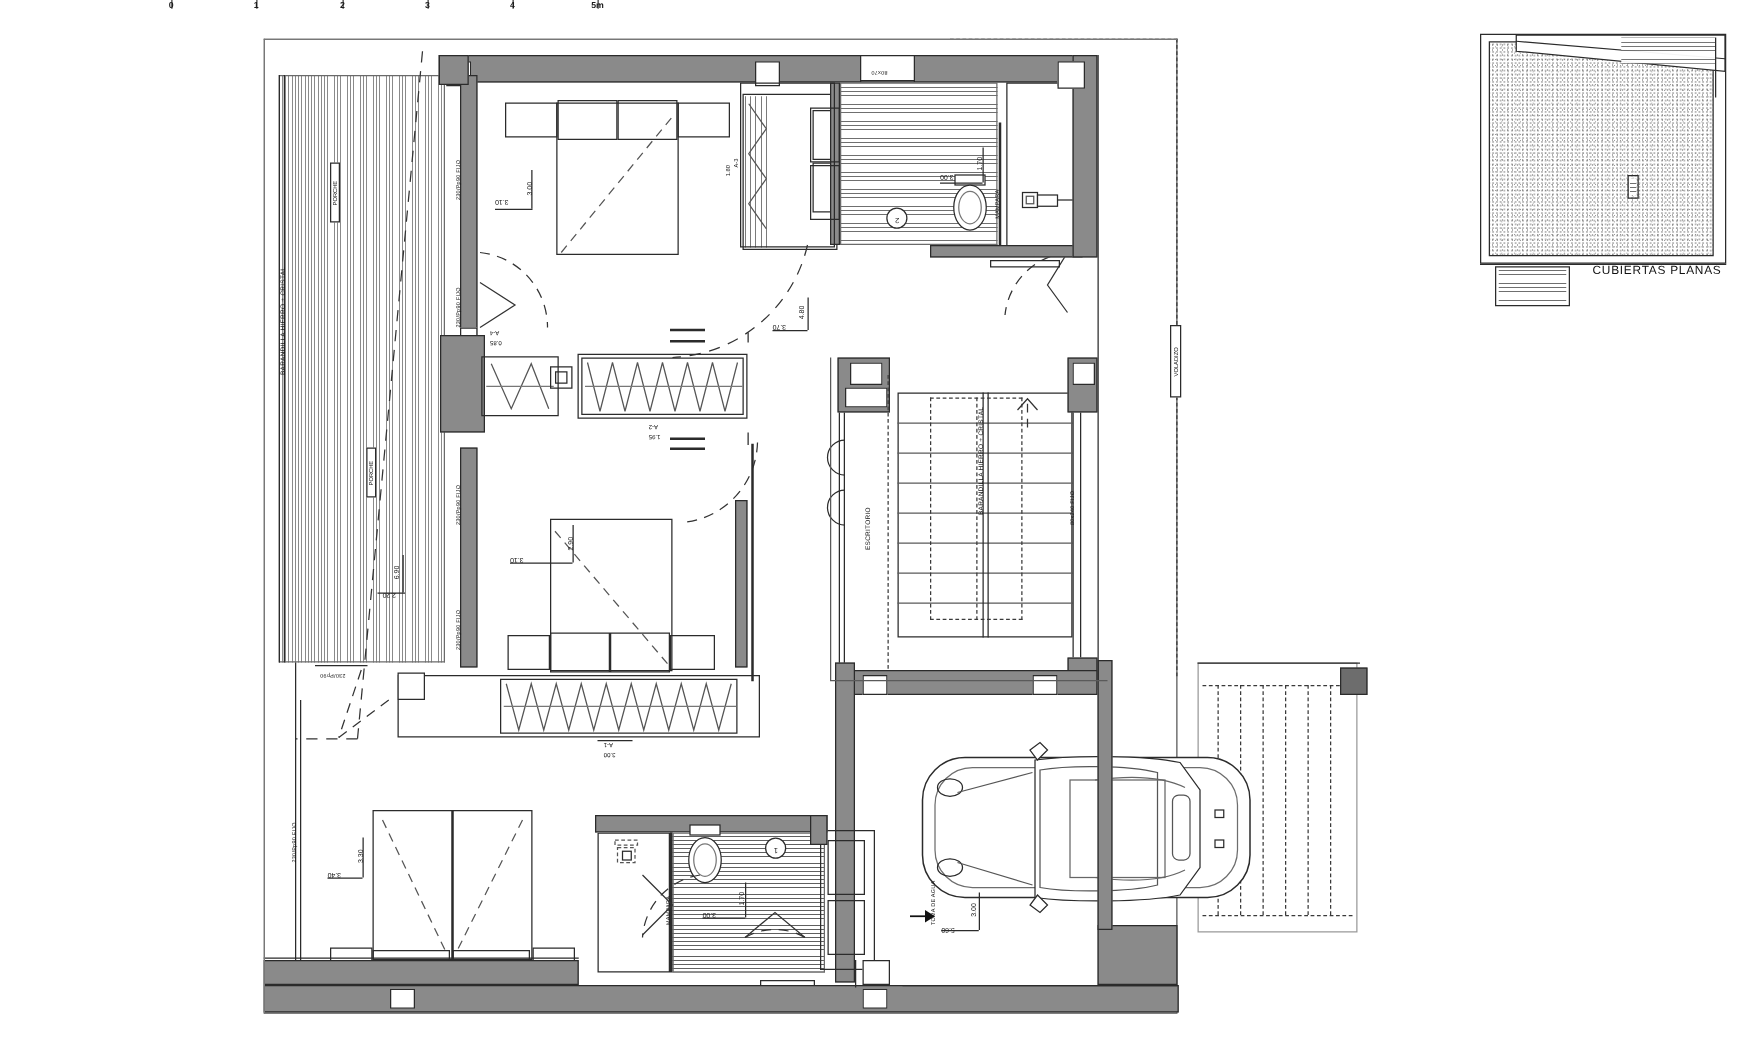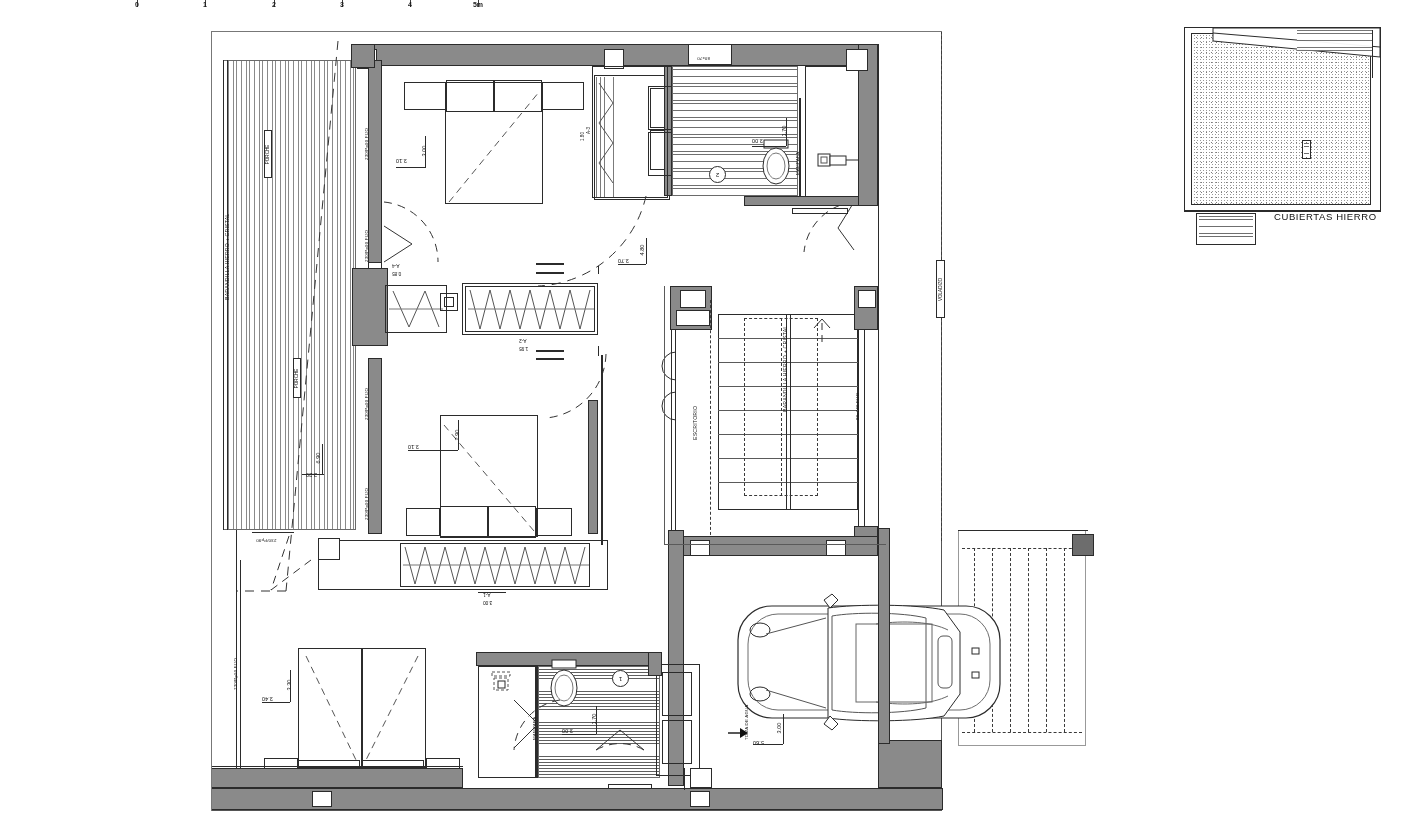--- a/index.html
+++ b/index.html
@@ -97,21 +97,21 @@
 
     <div class="stripes-h" style="left:1297px;top:30px;width:75px;height:21px;opacity:.95;"></div>
     <div class="line" style="left:1372px;top:30px;width:1px;height:48px;"></div>
 
     <div class="outline" style="left:1302px;top:140px;width:9px;height:19px;"></div>
     <div class="stripes-h" style="left:1304px;top:143px;width:5px;height:13px;"></div>
 
     <div class="outline" style="left:1196px;top:213px;width:60px;height:32px;"></div>
     <div class="stripes-h" style="left:1199px;top:216px;width:54px;height:26px;"></div>
     <div class="line" style="left:1184px;top:211px;width:197px;height:1px;"></div>
-    <div class="inset-title" style="left:1274px;top:211px;">CUBIERTAS HIERRO</div>
+    <div class="inset-title" style="left:1274px;top:211px;">CUBIERTAS PLANAS</div>
   </div>
 
   <div class="outline" style="left:211px;top:31px;width:731px;height:780px;border-color:#555;"></div>
 
   <div class="dashline-v" style="left:941px;top:31px;height:510px;"></div>
   <div class="dashline-h" style="left:760px;top:31px;width:182px;"></div>
   <div class="boxlab" style="left:936px;top:260px;width:9px;height:58px;">
     <span class="rot90">VOLADIZO</span>
   </div>
 

